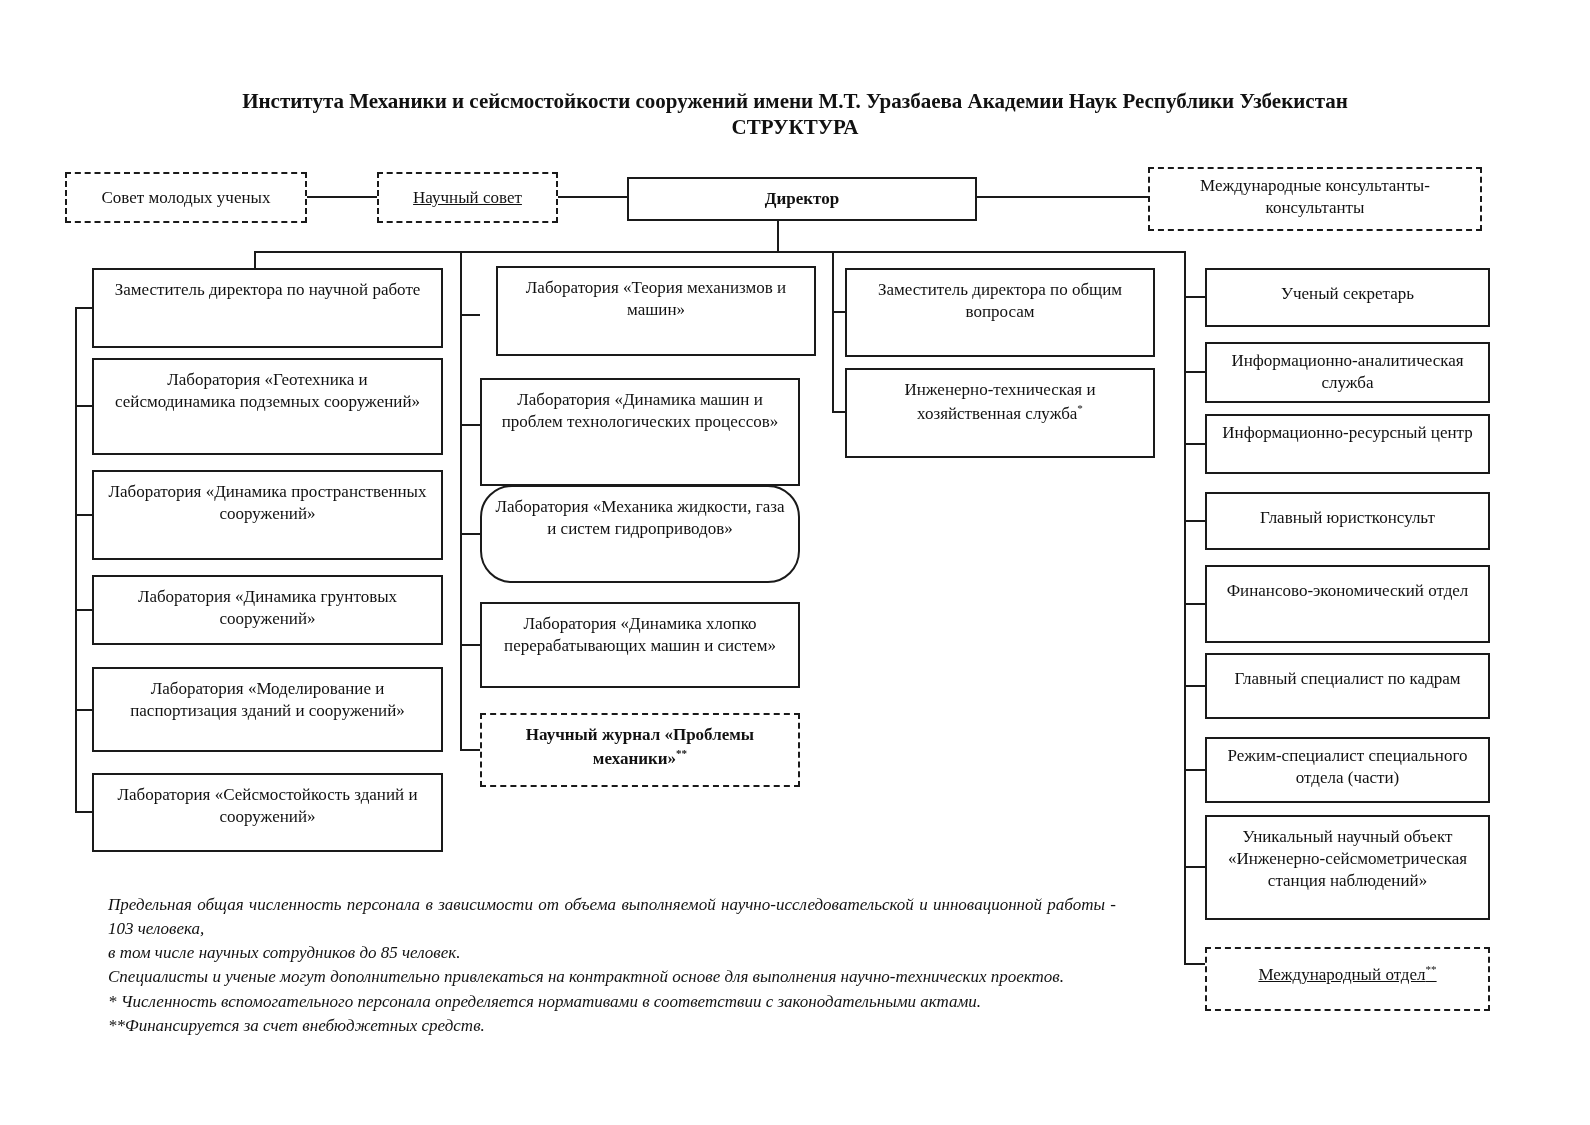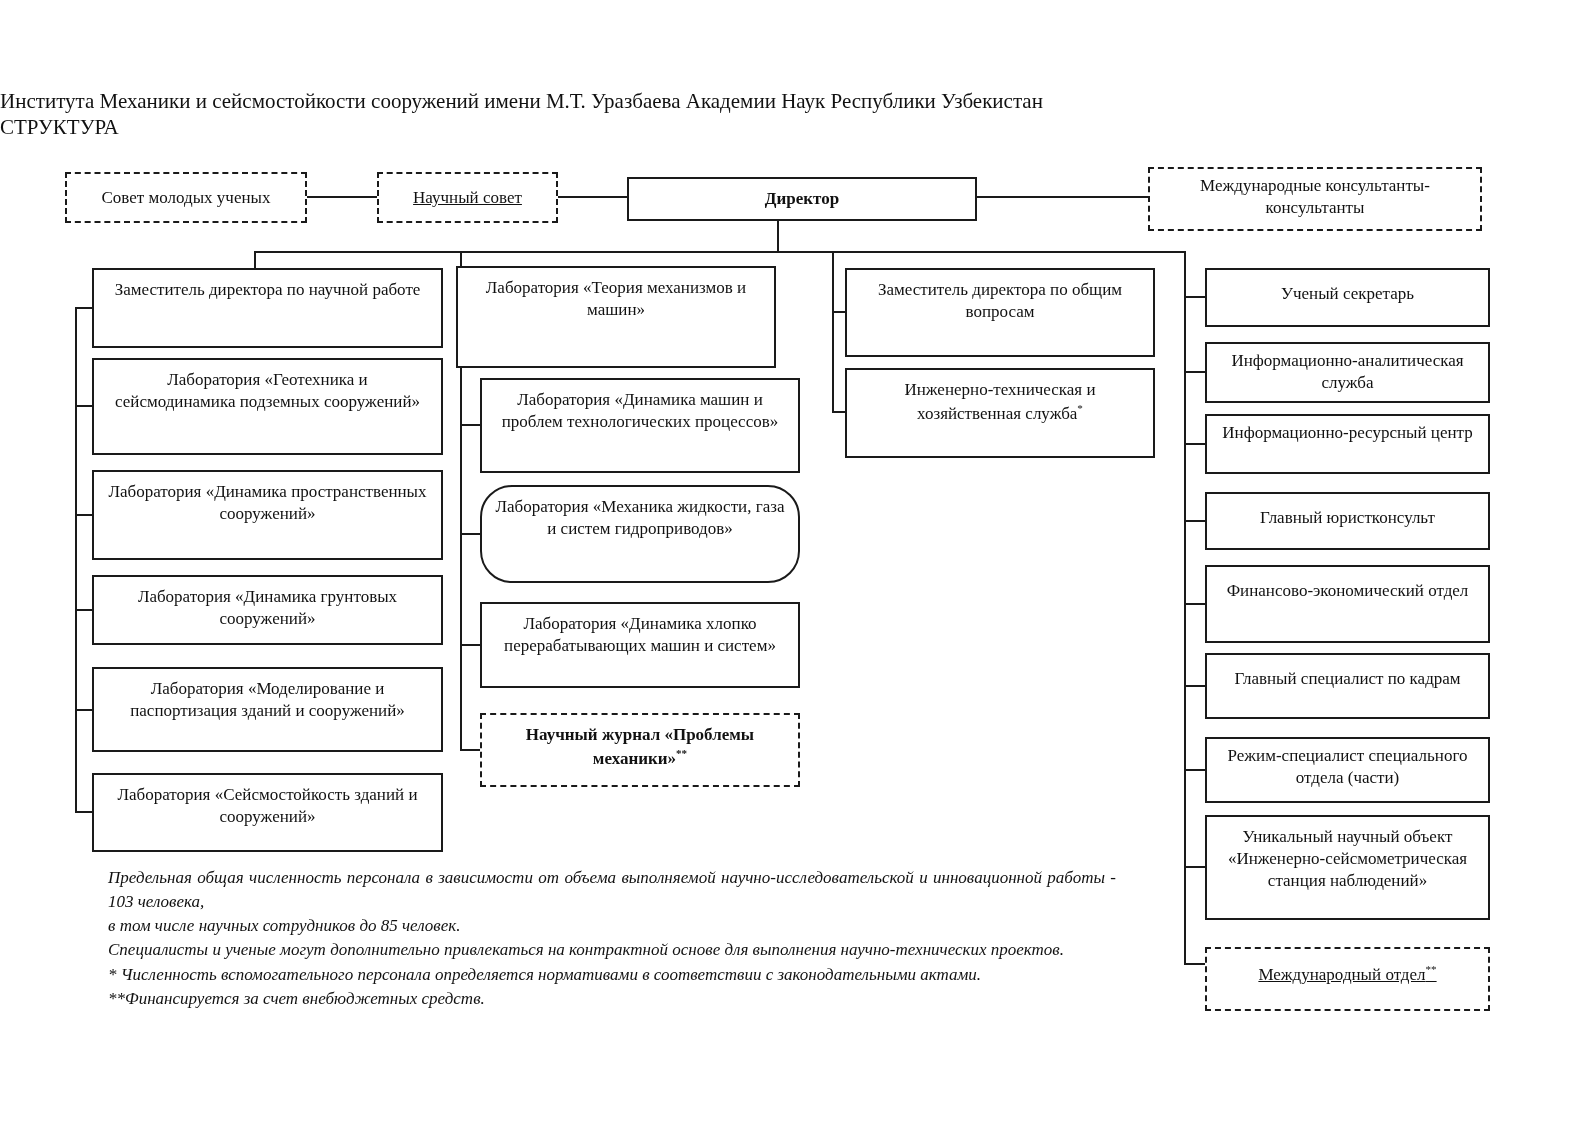--- a/index.html
+++ b/index.html
@@ -1,40 +1,40 @@
 <!DOCTYPE html>
 <html><head>
 <meta charset="utf-8">
 <style>
   html,body{margin:0;padding:0;background:#ffffff;}
   #canvas{
     position:relative;width:1590px;height:1125px;background:#ffffff;
     font-family:"Liberation Serif", serif;color:#111;overflow:hidden;
   }
-  .title{position:absolute;top:88px;left:0;width:100%;
-    font-weight:normal;font-size:21px;line-height:1.25;}
+  .title{position:absolute;top:88px;left:0;width:100%;text-align:center;
+    font-weight:bold;font-size:21px;line-height:1.25;}
   .box{
     position:absolute;box-sizing:border-box;border:2px solid #1a1a1a;
     background:#fff;text-align:center;font-size:17px;line-height:1.3;
     padding:9px 12px 0 12px;
   }
   .box.dashed{border-style:dashed;}
   .box.bold{font-weight:bold;}
   .pt-lg{padding-top:13px;text-align:center;}
   .pt-sm{padding-top:6px;}
   sup{font-size:0.65em;}
   .hline,.vline{position:absolute;background:#1a1a1a;}
   .hline{height:2px;}
   .vline{width:2px;}
   .footer{
     position:absolute;left:108px;top:866px;width:1008px;
     font-style:italic;font-size:17px;line-height:1.42;
   }
   .footer p{margin:0;}
-  .footer p.just{text-align:justify;}
+  .footer p.just{text-align:justify;margin-top:27px;}
 </style>
 </head>
 <body>
 
 <div id="canvas">
 
   <div class="title">
     <div>Института Механики и сейсмостойкости сооружений имени М.Т. Уразбаева Академии Наук Республики Узбекистан</div>
     <div>СТРУКТУРА</div>
   </div>
@@ -87,24 +87,24 @@
     <span>Лаборатория «Сейсмостойкость зданий и сооружений»</span>
   </div>
 
   <div class="vline" style="left:460px;top:251px;height:500px;"></div>
   <div class="hline" style="left:460px;top:314px;width:20px;"></div>
   <div class="hline" style="left:460px;top:424px;width:20px;"></div>
   <div class="hline" style="left:460px;top:533px;width:20px;"></div>
   <div class="hline" style="left:460px;top:644px;width:20px;"></div>
   <div class="hline" style="left:460px;top:749px;width:20px;"></div>
 
-  <div class="box" style="left:456px;top:266px;width:320px;height:102px;">
+  <div class="box" style="left:496px;top:266px;width:320px;height:90px;">
     <span>Лаборатория «Теория механизмов и машин»</span>
   </div>
-  <div class="box" style="left:480px;top:378px;width:320px;height:95px;">
+  <div class="box" style="left:480px;top:378px;width:320px;height:108px;">
     <span>Лаборатория «Динамика машин и проблем технологических процессов»</span>
   </div>
   <div class="box" style="left:480px;top:485px;width:320px;height:98px;border-radius:32px;">
     <span>Лаборатория «Механика жидкости, газа и систем гидроприводов»</span>
   </div>
   <div class="box" style="left:480px;top:602px;width:320px;height:86px;">
     <span>Лаборатория «Динамика хлопко перерабатывающих машин и систем»</span>
   </div>
   <div class="box dashed" style="left:480px;top:713px;width:320px;height:74px;font-weight:bold;">
     <span>Научный журнал «Проблемы механики»</span><sup>**</sup>

